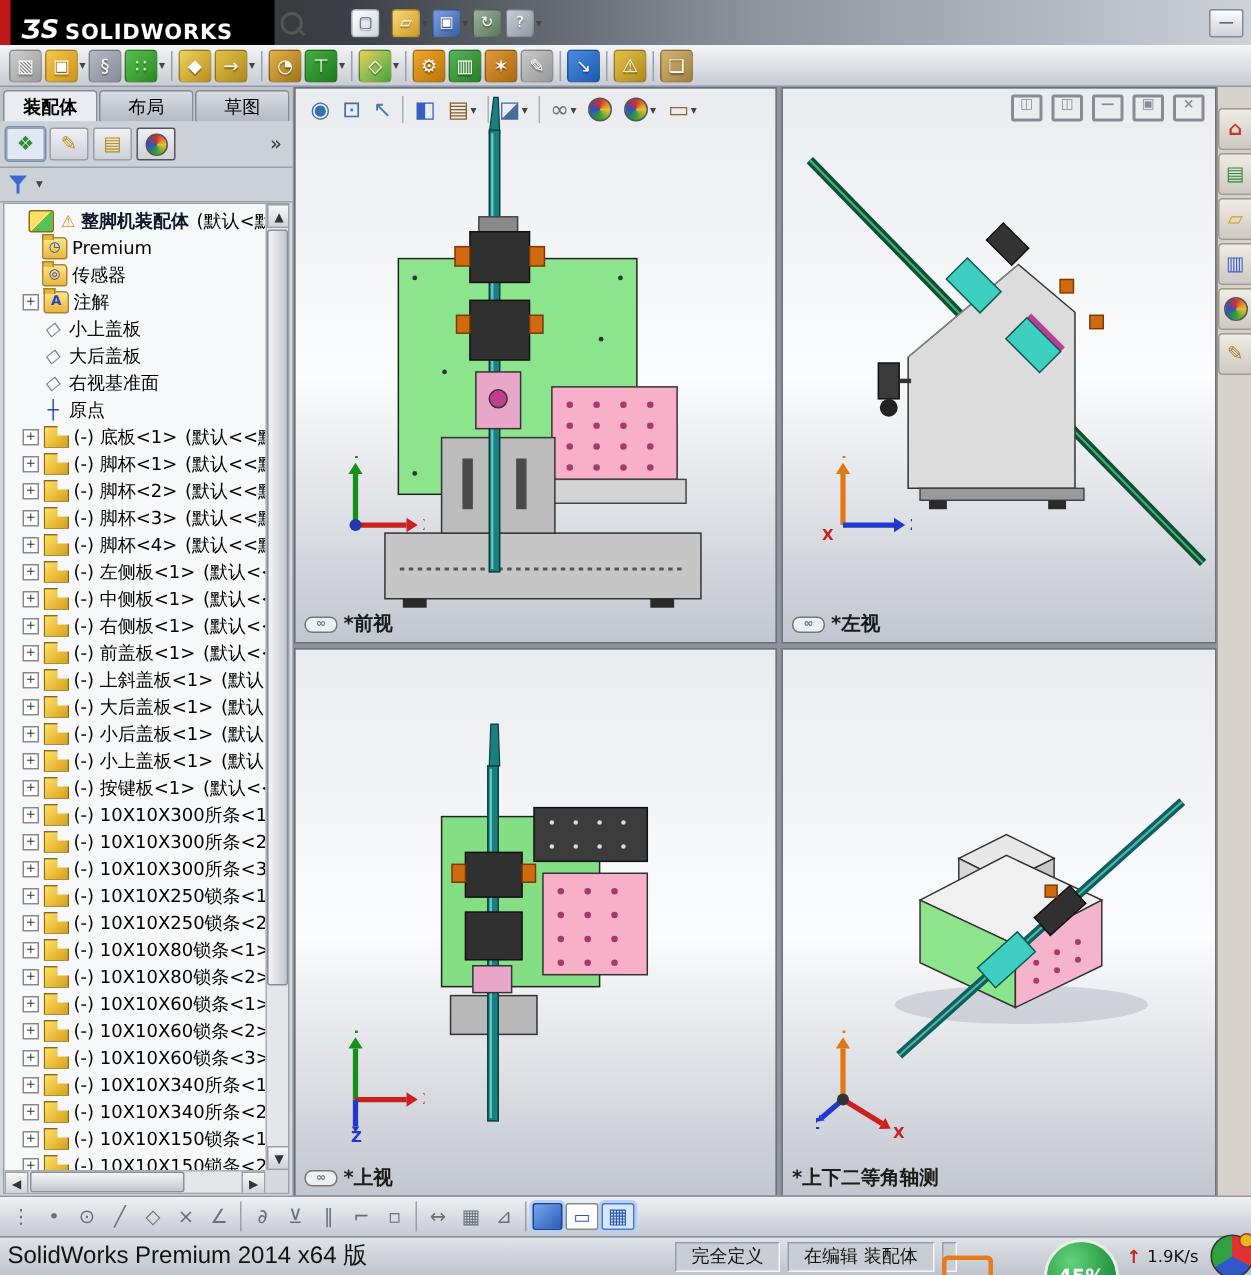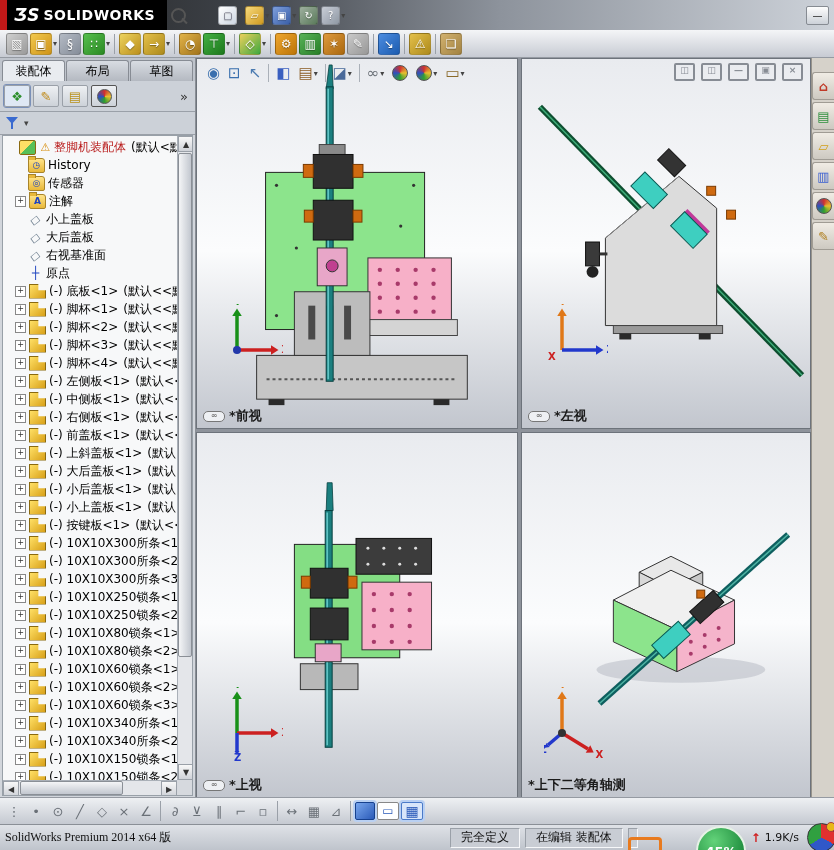--- a/index.html
+++ b/index.html
@@ -5,21 +5,21 @@
   html,body{margin:0;padding:0;}
   body{
     width:834px;height:850px;position:relative;overflow:hidden;
     font-family:"DejaVu Sans","Liberation Sans",sans-serif;font-size:12px;
     background:#c6cbd2;outline:1px solid #4a4f56;
   }
   
   #titlebar{position:absolute;left:0;top:0;width:100%;height:30px;
     background:linear-gradient(to right,#222 0,#3c4046 28%,#8d939c 60%,#cdd2d9 100%);
     display:flex;align-items:center;}
-  #logo{display:flex;align-items:center;height:100%;background:#000;padding-right:12px;}
+  #logo{display:flex;align-items:flex-end;height:100%;background:#000;padding-right:28px;}
   #logo-stripe{width:7px;height:100%;background:#c01818;margin-right:7px;}
   .logo-mark{color:#fff;font-style:italic;font-weight:bold;font-size:17px;margin-right:4px;}
   .logo-text{color:#fff;font-weight:bold;font-size:14px;letter-spacing:.5px;}
   #menus{display:flex;margin-left:10px;}
   .menu-item{padding:3px 8px;color:#101010;white-space:nowrap;cursor:default;}
   .menu-item:nth-child(-n+5){color:#f2f2f2;}
   .search-glass{width:11px;height:11px;border:2px solid #555;border-radius:50%;position:relative;margin:0 6px 0 4px;flex:none;}
   .search-glass::after{content:"";position:absolute;width:7px;height:2px;background:#555;transform:rotate(45deg);left:8px;top:10px;}
   #qa-icons{display:flex;align-items:center;gap:3px;margin-left:26px;}
   .qa-btn{display:flex;align-items:center;}
@@ -38,21 +38,21 @@
   .tool-icon{width:20px;height:20px;border-radius:3px;display:flex;align-items:center;justify-content:center;
     color:#fff;font-size:12px;text-shadow:0 1px 1px rgba(0,0,0,.4);border:1px solid rgba(0,0,0,.2);}
   
   #app{position:absolute;top:58px;left:0;right:0;bottom:52px;display:flex;}
   
   #left-panel{width:196px;flex:none;background:#d2d6dc;border-right:1px solid #8a8f96;
     display:flex;flex-direction:column;box-sizing:border-box;}
   #lp-tabs{display:flex;height:21px;padding:2px 2px 0;gap:1px;background:#bfc4cc;flex:none;}
   .lp-tab{flex:1;display:flex;align-items:center;justify-content:center;font-size:12px;
     background:linear-gradient(#d8dce2,#b4b9c1);border:1px solid #878c94;border-bottom:none;border-radius:3px 3px 0 0;}
-  .lp-tab.active{background:#e9ecf0;font-weight:normal;}
+  .lp-tab.active{background:#e9ecf0;font-weight:bold;}
   #lp-icons{height:26px;display:flex;align-items:center;gap:3px;padding:2px 4px;background:#ccd1d8;
     border-bottom:1px solid #9aa0a8;flex:none;}
   .lp-icon{width:24px;height:20px;display:flex;align-items:center;justify-content:center;font-size:13px;
     background:linear-gradient(#eef0f3,#cdd2d9);border:1px solid #9aa0a8;border-radius:2px;}
   .lp-icon.active{background:#dfe8f4;outline:1px solid #7a90b8;}
   .ball{width:14px;height:14px;border-radius:50%;border:1px solid #555;flex:none;
     background:conic-gradient(#d03030,#e8c030,#30a030,#3050c0,#d03030);}
   .lp-icon.ball{width:24px;height:20px;border-radius:2px;background:linear-gradient(#eef0f3,#cdd2d9);}
   .lp-icon.ball::after{content:"";width:13px;height:13px;border-radius:50%;border:1px solid #555;
     background:conic-gradient(#d03030,#e8c030,#30a030,#3050c0,#d03030);}
@@ -77,21 +77,21 @@
   .ti-assembly{background:linear-gradient(135deg,#ffe066 50%,#58c058 50%);border:1px solid #8a6a10;border-radius:2px;}
   .ti-folder{background:linear-gradient(#ffe48a,#e8b83a);border:1px solid #a8842a;border-radius:1px 3px 2px 2px;color:#2046c0;}
   .ti-folder::before{content:"";position:absolute;left:-1px;top:-3px;width:6px;height:3px;background:#e8b83a;
     border:1px solid #a8842a;border-bottom:none;}
   .ti-plane{color:#708090;font-size:13px;font-weight:normal;transform:skewX(-14deg);}
   .ti-origin{color:#2046c0;font-size:12px;}
   .ti-part{background:linear-gradient(135deg,#ffe066,#d8a018);border:1px solid #8a6a10;
     clip-path:polygon(0 0,55% 0,55% 45%,100% 45%,100% 100%,0 100%);}
   .ti-warn{color:#d89010;font-size:11px;width:13px;margin-right:2px;flex:none;text-align:center;}
   .tree-label{color:#000;}
-  .root .tree-label{color:#b91c1c;font-weight:normal;}
+  .root .tree-label{color:#0f172a;font-weight:bold;}
   .tree-suffix{margin-left:5px;color:#000;}
   
   .sb-btn{height:14px;width:14px;background:linear-gradient(#f8f8f8,#cfd2d8);border:1px solid #9aa0a8;
     font-size:8px;color:#333;display:flex;align-items:center;justify-content:center;flex:none;}
   #tree-vscroll{position:absolute;top:0;right:0;width:15px;bottom:15px;background:#e4e6ea;
     border-left:1px solid #aab0b8;display:flex;flex-direction:column;box-sizing:border-box;}
   .sb-thumb-v{height:78%;margin:1px 0;background:linear-gradient(to right,#f4f5f7,#c2c7cf);
     border:1px solid #8a8f96;border-radius:2px;}
   #vs-spacer{flex:1;}
   #tree-hscroll{position:absolute;left:0;right:15px;bottom:0;height:15px;background:#e4e6ea;
@@ -133,21 +133,21 @@
   .bt-icon{width:20px;height:20px;display:flex;align-items:center;justify-content:center;
     font-size:13px;color:#6a7077;margin:0 1px;border-radius:2px;flex:none;}
   .bt-icon.cube{width:18px;height:16px;background:linear-gradient(135deg,#79a7ee,#2a5ab8);border:1px solid #16408e;}
   .bt-icon.single{width:20px;height:16px;background:#fff;border:1px solid #888;color:#2a5ab8;font-size:12px;}
   .bt-icon.quad{width:20px;height:16px;background:#fff;border:1px solid #4a7ac8;color:#2a5ab8;font-size:14px;}
   .bt-icon.active{box-shadow:0 0 0 2px #b9d0f2;background-color:#d8e6fa;}
   
   #statusbar{position:absolute;left:0;right:0;bottom:0;height:26px;
     background:linear-gradient(#dfe2e7,#bfc4cc);border-top:1px solid #8a8f96;
     display:flex;align-items:center;font-size:12px;color:#111;padding:0 5px;box-sizing:border-box;}
-  #sb-left{flex:1;font-family:Liberation Serif, serif;font-size:12px;}
+  #sb-left{flex:1;font-family:Liberation Sans, sans-serif;font-size:16px;}
   .sb-sec{height:18px;display:flex;align-items:center;padding:0 10px;margin-left:5px;
     border:1px solid;border-color:#9aa0a8 #f6f7f9 #f6f7f9 #9aa0a8;background:#c9cdd4;white-space:nowrap;}
   .sb-empty{width:8px;padding:0;}
   #sb-custom{margin-right:46px;margin-top:45px;}
   #sb-orange{position:absolute;right:172px;top:12px;width:28px;height:16px;border:3px solid #e87a1e;
     border-radius:4px;z-index:5;}
   #sb-badge{position:absolute;right:88px;top:1px;width:46px;height:46px;border-radius:50%;
     background:radial-gradient(circle at 35% 28%,#63d37a,#1d8c3c 72%);border:2px solid #e6f2e6;
     color:#fff;font-weight:bold;font-size:13px;display:flex;align-items:center;justify-content:center;z-index:9;}
   #sb-up{color:#d02020;font-weight:bold;margin-left:4px;z-index:4;}
@@ -284,21 +284,21 @@
           <div class="tree-row root">
             <span class="tw-sp"></span>
             <span class="ti ti-assembly"></span>
             <span class="ti-warn">⚠</span>
             <span class="tree-label">整脚机装配体</span>
             <span class="tree-suffix">(默认&lt;默认</span>
           </div>
           <div class="tree-row">
             <span class="tw-sp"></span>
             <span class="ti ti-folder">◷</span>
-            <span class="tree-label">History</span>
+            <span class="tree-label">Premium</span>
           </div>
           <div class="tree-row">
             <span class="tw-sp"></span>
             <span class="ti ti-folder">◎</span>
             <span class="tree-label">传感器</span>
           </div>
           <div class="tree-row">
             <span class="tw-exp">+</span>
             <span class="ti ti-folder">A</span>
             <span class="tree-label">注解</span>

